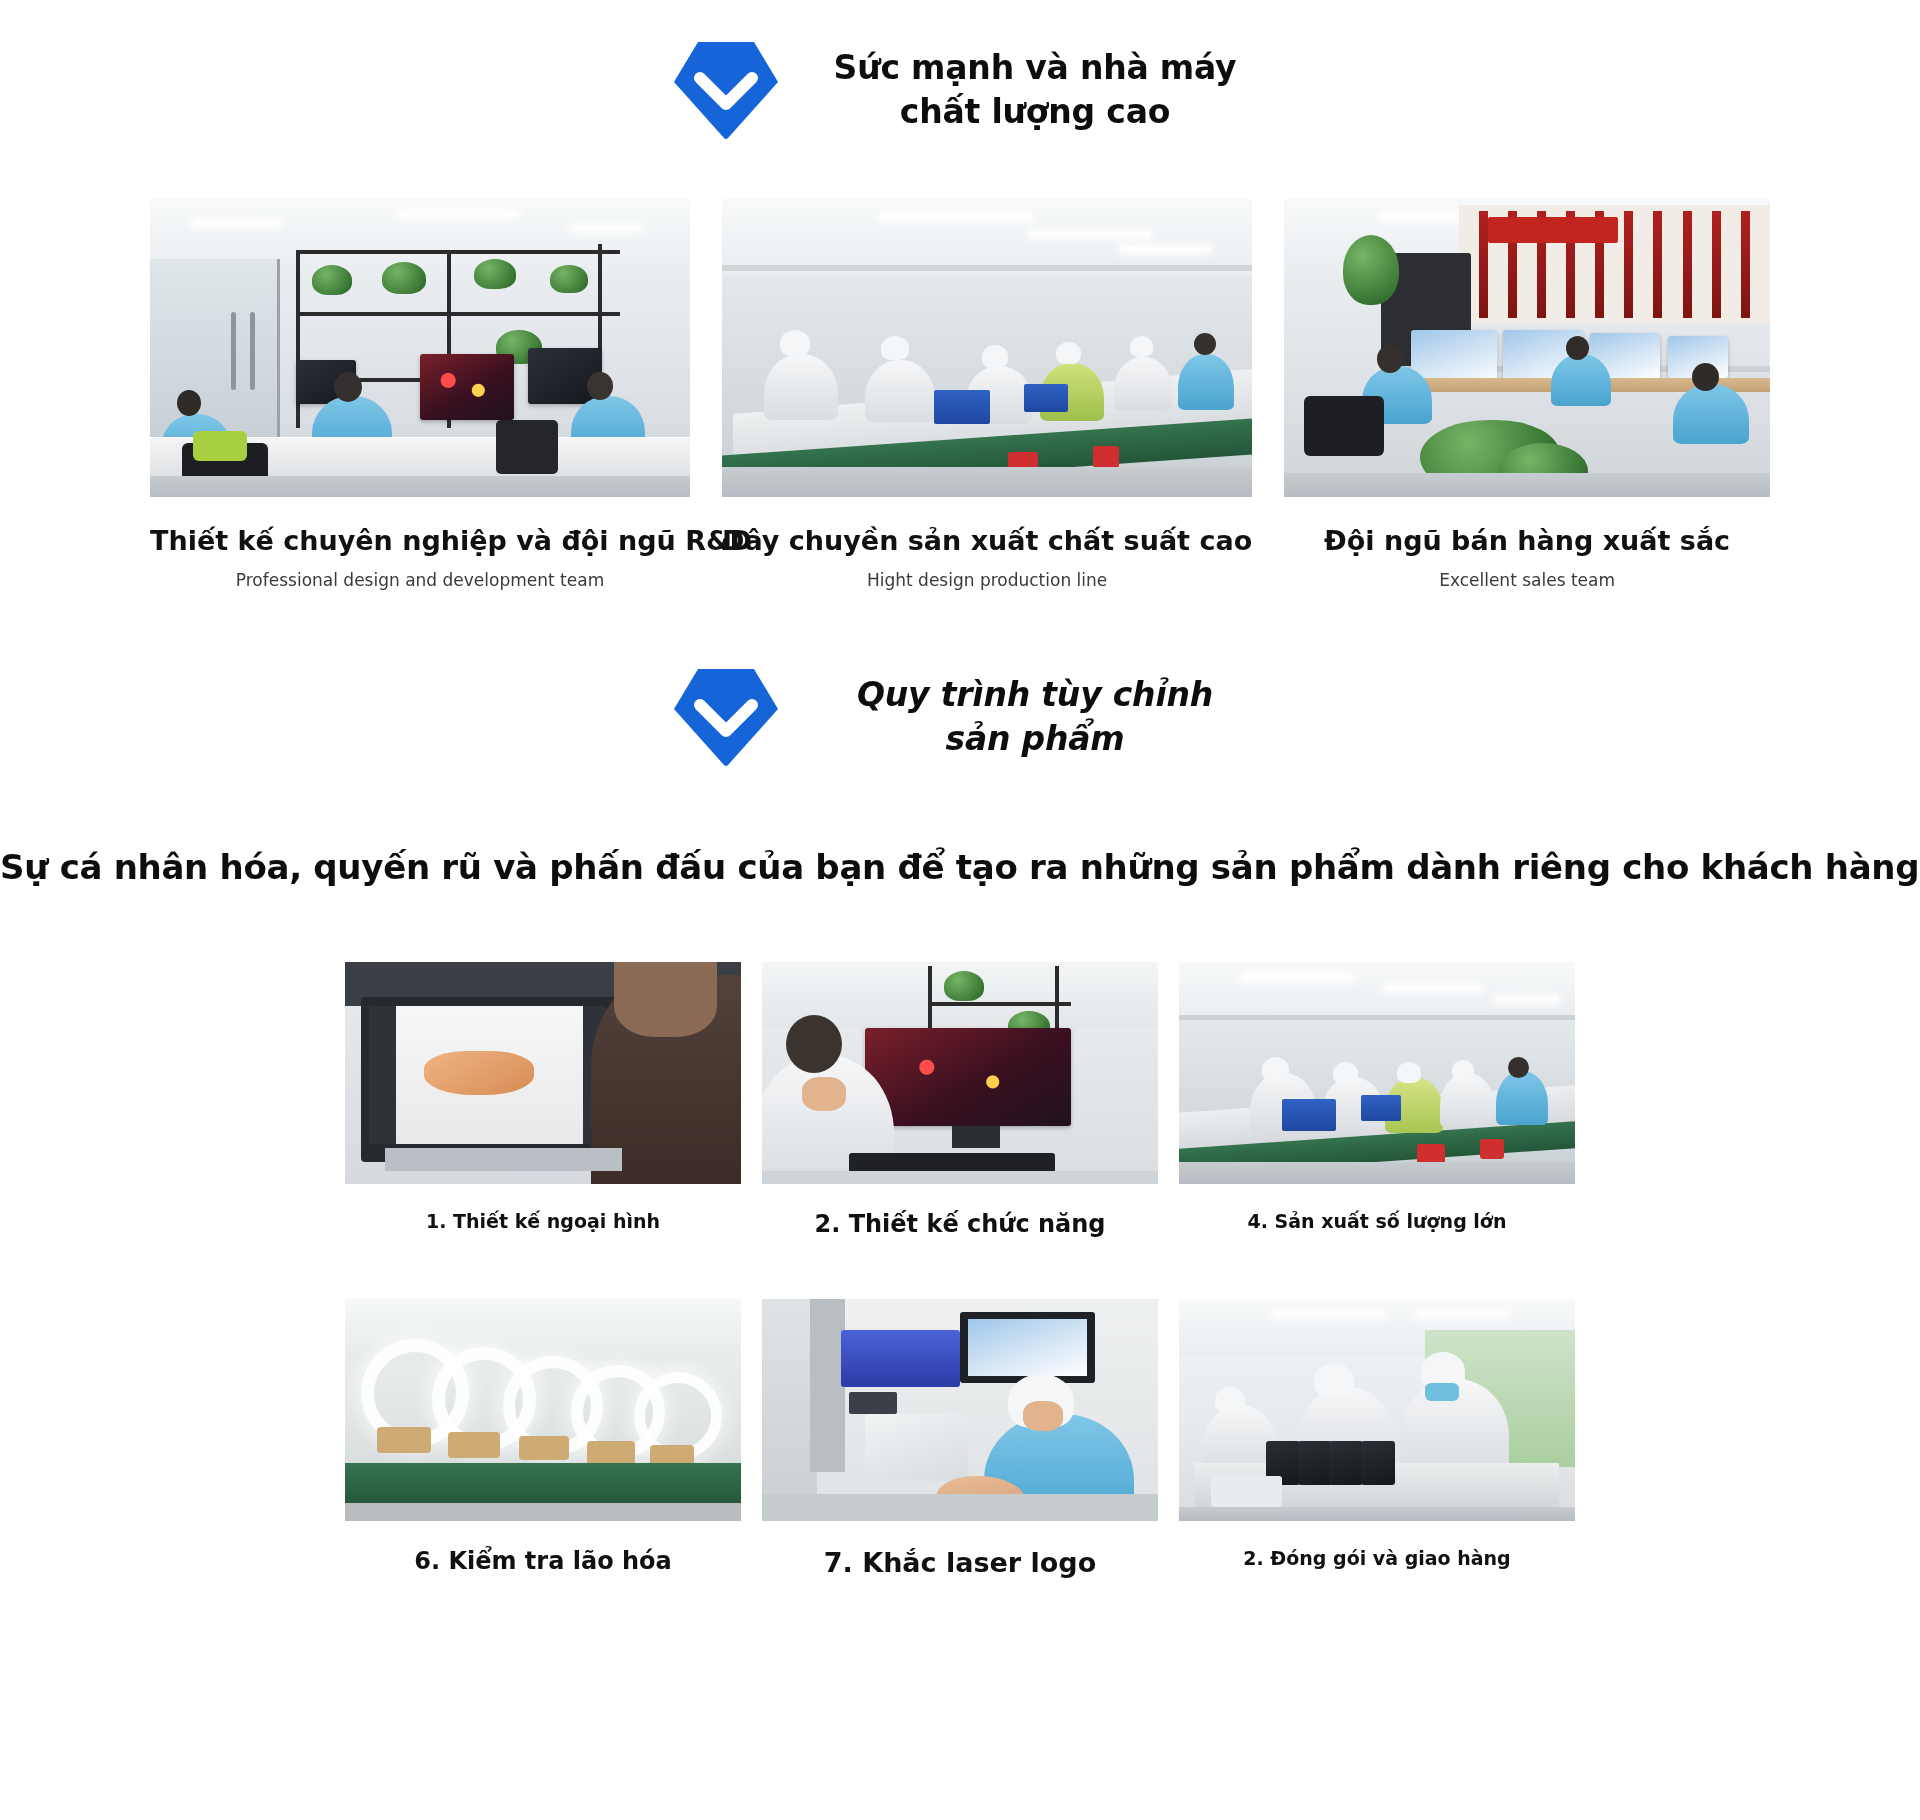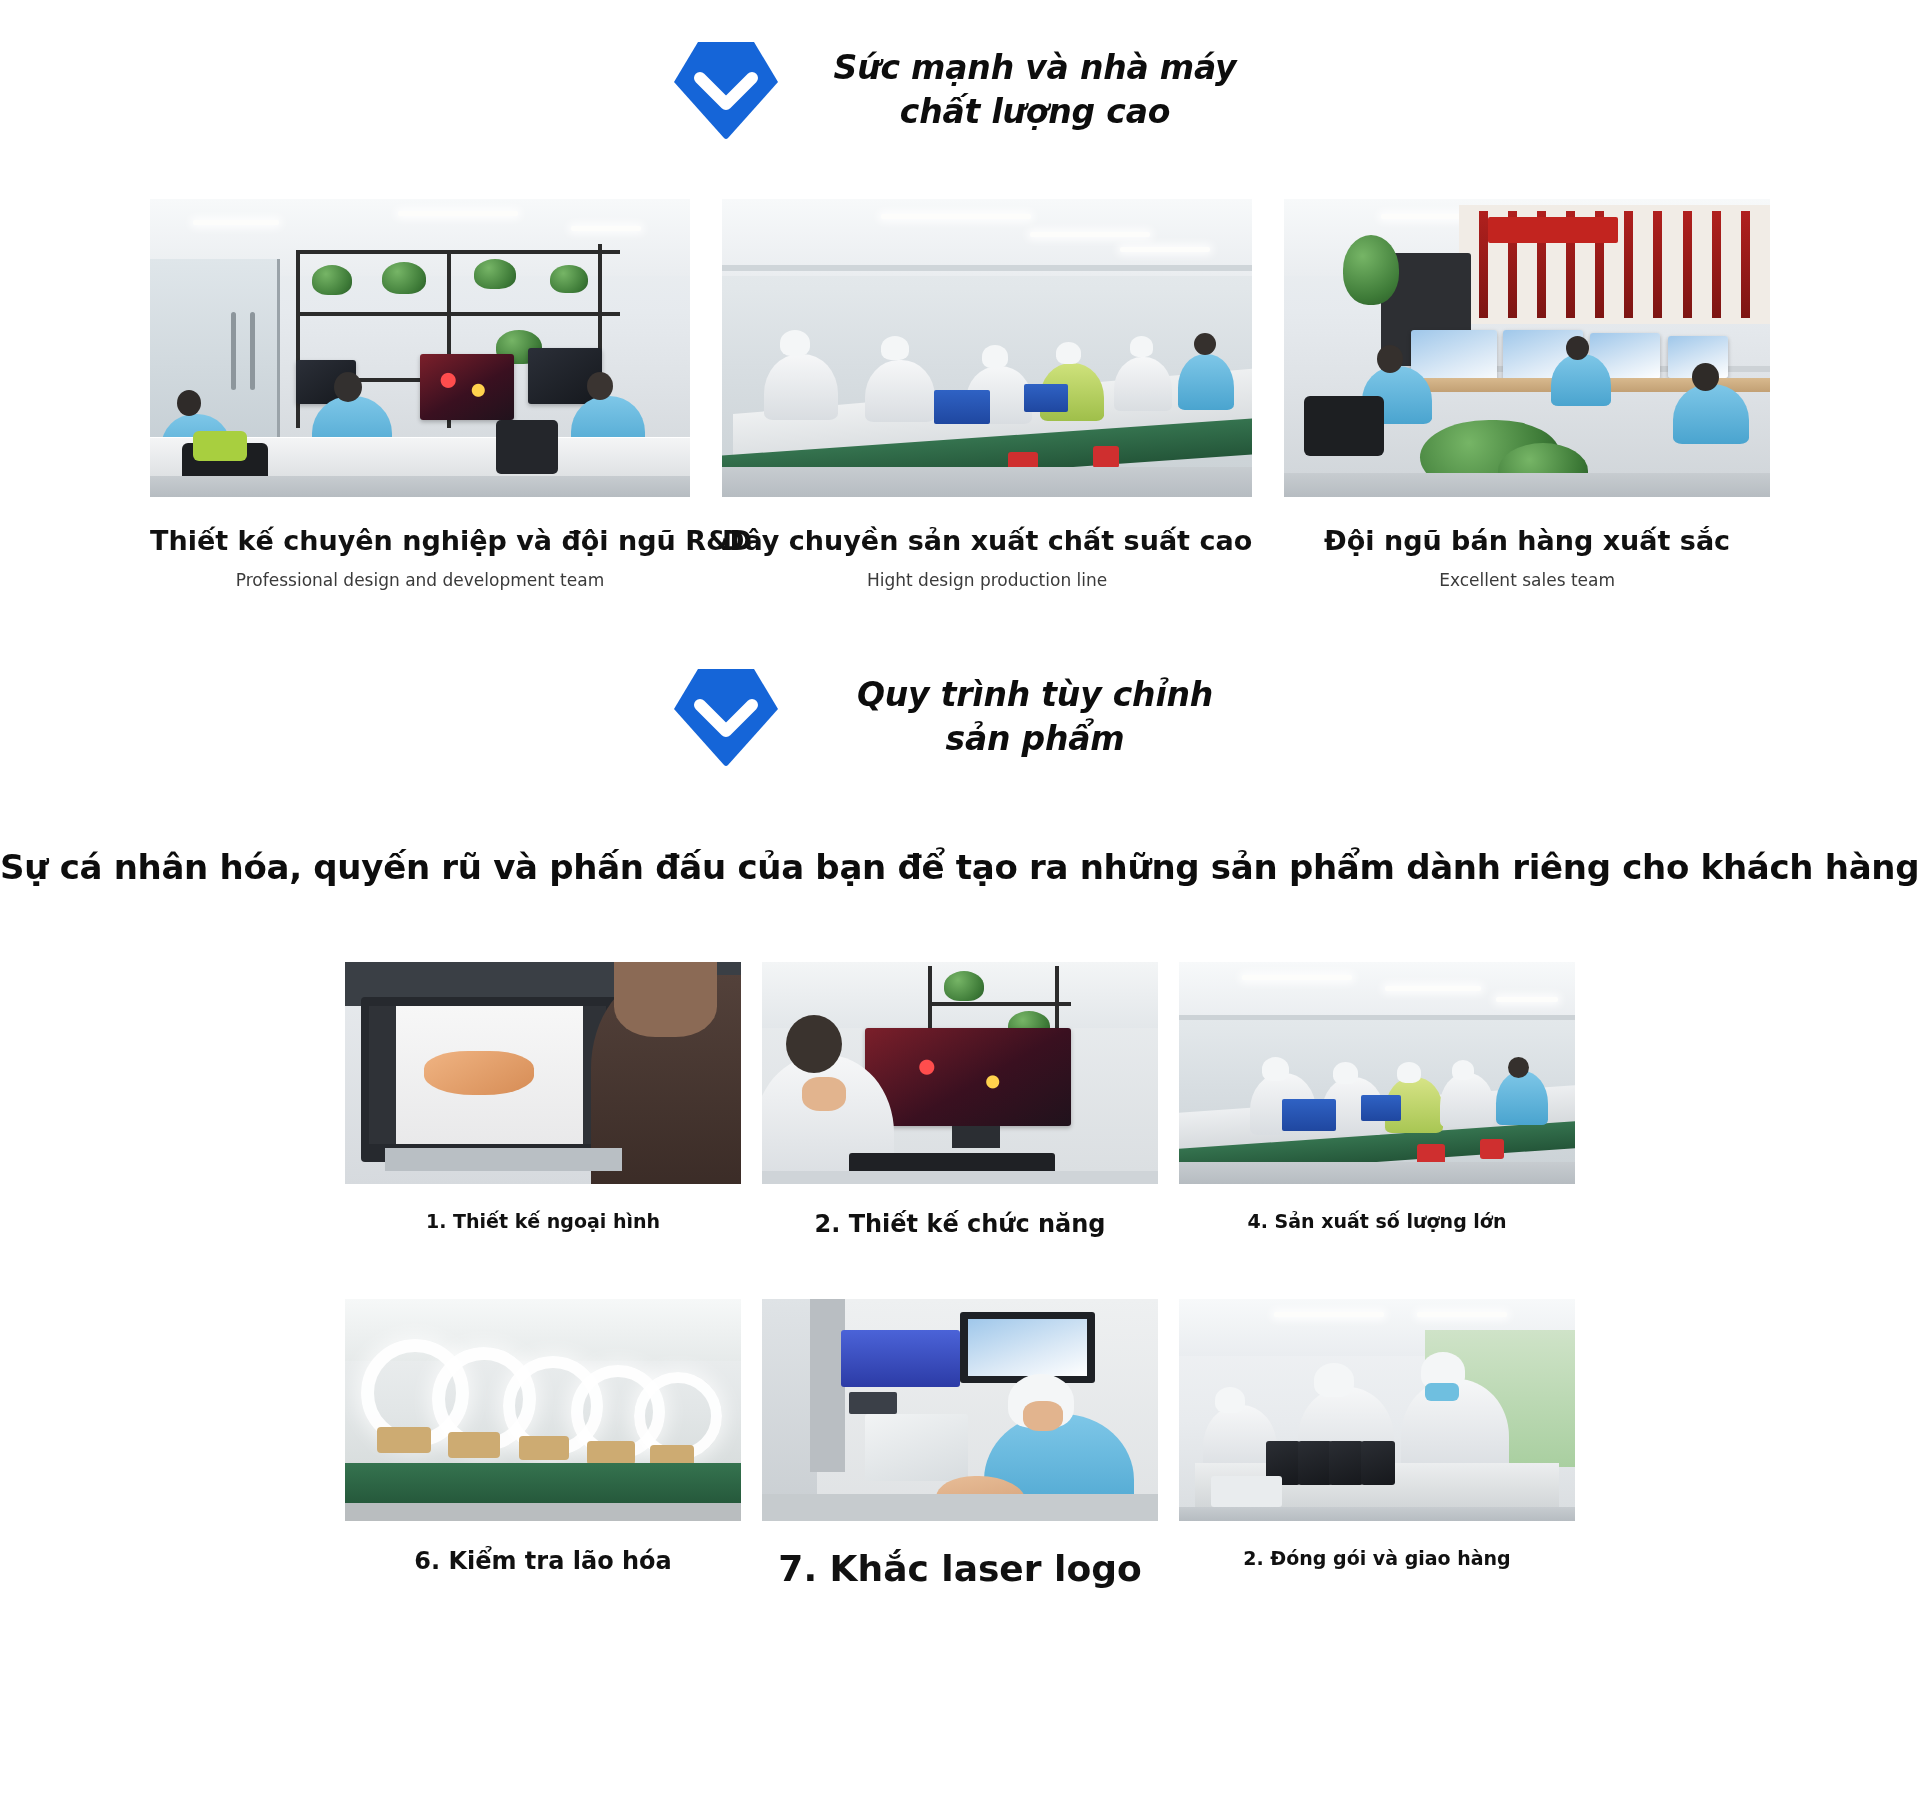--- a/index.html
+++ b/index.html
@@ -50,21 +50,21 @@
   }
   .card4 { width: 396px; }
   .card4 .photo { width: 100%; height: 222px; overflow: hidden; position: relative; }
   .step-cap {
     margin-top: 26px; text-align: center; font-weight: 700; color: #111;
     line-height: 1.2; white-space: nowrap;
   }
   .sz-s  { font-size: 19px; }
   .sz-m  { font-size: 24px; }
   .sz-xs { font-size: 15px; }
-  .sz-l  { font-size: 36px; }
+  .sz-l  { font-size: 27px; }
 
   
   .ph { position: absolute; }
   .scene { position: absolute; inset: 0; }
 
   
   .room-office {
     background:
       linear-gradient(180deg,#eef1f3 0%,#e6eaee 38%,#dfe3e7 60%,#cfd4d8 100%);
   }
@@ -137,21 +137,21 @@
   .bin-blue { position:absolute; background:linear-gradient(180deg,#2f62c4,#1f47a0); border-radius:2px; }
   .red-stool { position:absolute; background:#cf2f2f; border-radius:3px; }
   .laser-head { position:absolute; background:linear-gradient(180deg,#4b63d8,#2c3ba6); border-radius:3px; }
   .vert-red { position:absolute; background:linear-gradient(180deg,#b0201e,#7d1513); }
 </style>
 </head>
 <body>
 
 <div class="page">
 
-  <div class="section-head" style="margin-top:38px;font-style:italic;">
+  <div class="section-head" style="margin-top:38px;">
     <div class="badge">
       <svg viewBox="0 0 112 104" xmlns="http://www.w3.org/2000/svg">
         <path d="M28 4 H84 L108 44 L58 100 Q56 102 54 100 L4 44 Z" fill="#1565d8"></path>
         <path d="M30 40 L56 66 L82 40" fill="none" stroke="#ffffff" stroke-width="12" stroke-linecap="round" stroke-linejoin="round"></path>
       </svg>
     </div>
     <div class="section-title">Sức mạnh và nhà máy chất lượng cao</div>
   </div>
 
   <div class="row3">

